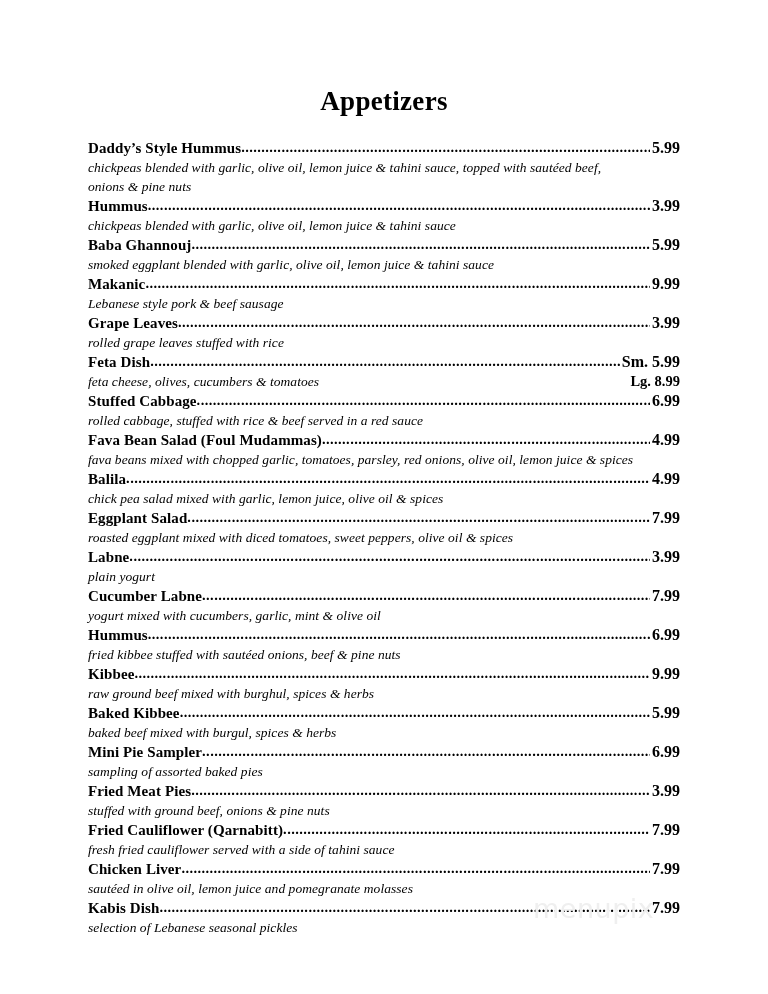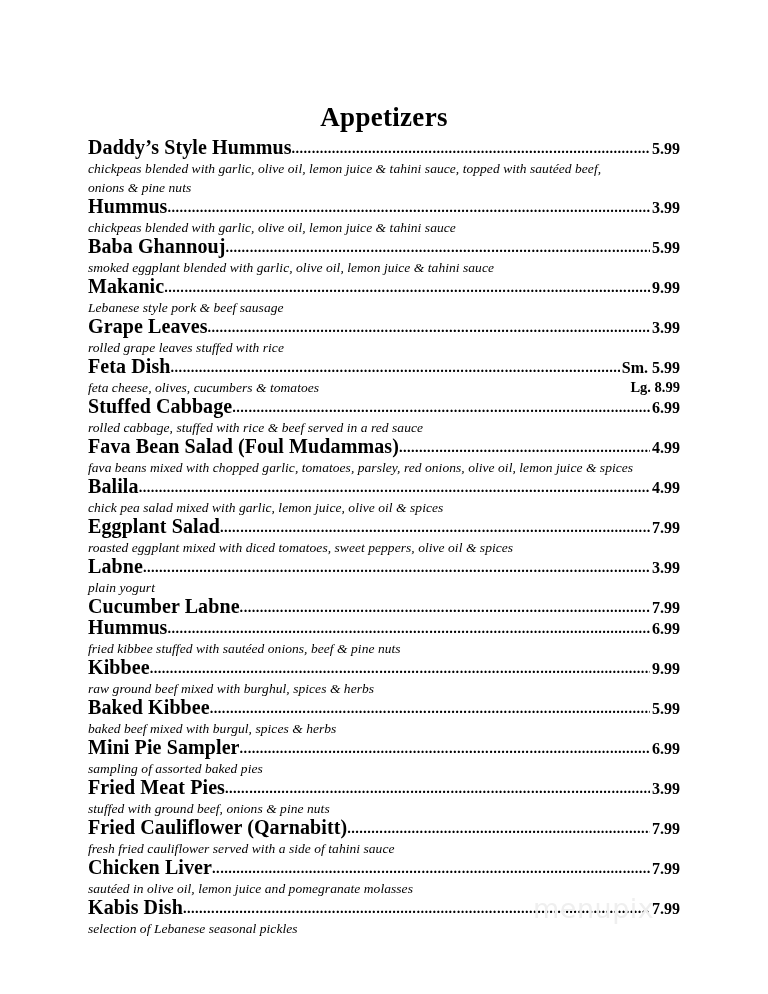--- a/index.html
+++ b/index.html
@@ -15,21 +15,21 @@
     font-family: "Liberation Serif", "DejaVu Serif", serif;
     color: #000000;
     overflow: hidden;
   }
   #page {
     position: relative;
     width: 768px;
     height: 994px;
     background: #ffffff;
     box-sizing: border-box;
-    padding: 16px;
+    padding: 0;
   }
   #menu-title {
     text-align: center;
     font-size: 27px;
     font-weight: bold;
     letter-spacing: 0.3px;
     margin: 0;
     padding-top: 88px;
     line-height: 1;
     font-family: "Liberation Serif", "DejaVu Serif", serif;
@@ -53,21 +53,21 @@
     align-items: baseline;
     width: 100%;
     line-height: 19px;
     font-size: 14.5px;
     font-weight: bold;
     white-space: nowrap;
   }
   .item-name {
     flex: 0 0 auto;
     font-weight: bold;
-    font-size: 20px;
+    font-size: 15px;
     letter-spacing: 0.1px;
   }
   .leader {
     flex: 1 1 auto;
     overflow: hidden;
     white-space: nowrap;
     font-weight: bold;
     font-size: 14.5px;
     letter-spacing: 0.4px;
     position: relative;
@@ -236,20 +236,23 @@
         <div class="desc-row">
           <div class="item-desc">plain yogurt</div>
         </div>
       </div>
       <div class="menu-item">
         <div class="item-line">
           <span class="item-name">Cucumber Labne </span>
           <span class="leader"></span>
           <span class="item-price">7.99</span>
         </div>
+        <div class="desc-row">
+          <div class="item-desc">yogurt mixed with cucumbers, garlic, mint &amp; olive oil</div>
+        </div>
       </div>
       <div class="menu-item">
         <div class="item-line">
           <span class="item-name">Hummus</span>
           <span class="leader"></span>
           <span class="item-price">6.99</span>
         </div>
         <div class="desc-row">
           <div class="item-desc">fried kibbee stuffed with sautéed onions, beef &amp; pine nuts</div>
         </div>

